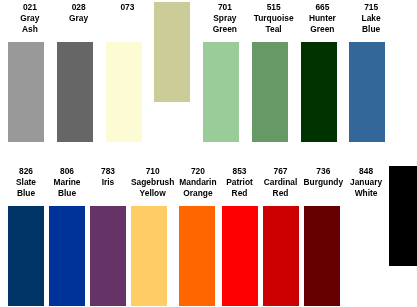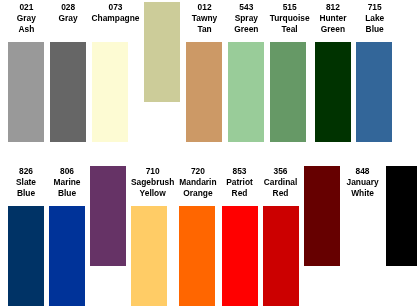--- a/index.html
+++ b/index.html
@@ -87,54 +87,45 @@
       <div class="swatch-cell">
         <div class="label-block">
           <div class="swatch-label label-code">028</div>
           <div class="swatch-label label-name">Gray</div>
         </div>
         <div class="swatch-chip" style="background-color: rgb(102, 102, 102);"></div>
       </div>
       <div class="swatch-cell">
         <div class="label-block">
           <div class="swatch-label label-code">073</div>
-          <div class="swatch-label label-name">Champagne</div>
         </div>
         <div class="swatch-chip" style="background-color: rgb(253, 251, 211);"></div>
       </div>
       <div class="swatch-cell">
         <div class="swatch-chip" style="background-color: rgb(204, 204, 153);"></div>
       </div>
       <div class="swatch-cell">
         <div class="label-block">
-          <div class="swatch-label label-code">012</div>
-          <div class="swatch-label label-name">Tawny</div>
-          <div class="swatch-label label-name">Tan</div>
-        </div>
-        <div class="swatch-chip" style="background-color: rgb(204, 153, 102);"></div>
-      </div>
-      <div class="swatch-cell">
-        <div class="label-block">
-          <div class="swatch-label label-code">543</div>
+          <div class="swatch-label label-code">701</div>
           <div class="swatch-label label-name">Spray</div>
           <div class="swatch-label label-name">Green</div>
         </div>
         <div class="swatch-chip" style="background-color: rgb(153, 204, 153);"></div>
       </div>
       <div class="swatch-cell">
         <div class="label-block">
           <div class="swatch-label label-code">515</div>
           <div class="swatch-label label-name">Turquoise</div>
           <div class="swatch-label label-name">Teal</div>
         </div>
         <div class="swatch-chip" style="background-color: rgb(102, 153, 102);"></div>
       </div>
       <div class="swatch-cell">
         <div class="label-block">
-          <div class="swatch-label label-code">812</div>
+          <div class="swatch-label label-code">665</div>
           <div class="swatch-label label-name">Hunter</div>
           <div class="swatch-label label-name">Green</div>
         </div>
         <div class="swatch-chip" style="background-color: rgb(0, 51, 0);"></div>
       </div>
       <div class="swatch-cell">
         <div class="label-block">
           <div class="swatch-label label-code">715</div>
           <div class="swatch-label label-name">Lake</div>
           <div class="swatch-label label-name">Blue</div>
@@ -153,20 +144,24 @@
       </div>
       <div class="swatch-cell">
         <div class="label-block">
           <div class="swatch-label label-code">806</div>
           <div class="swatch-label label-name">Marine</div>
           <div class="swatch-label label-name">Blue</div>
         </div>
         <div class="swatch-chip" style="background-color: rgb(0, 51, 153);"></div>
       </div>
       <div class="swatch-cell">
+        <div class="label-block">
+          <div class="swatch-label label-code">783</div>
+          <div class="swatch-label label-name">Iris</div>
+        </div>
         <div class="swatch-chip" style="background-color: rgb(102, 51, 102);"></div>
       </div>
       <div class="swatch-cell">
         <div class="label-block">
           <div class="swatch-label label-code">710</div>
           <div class="swatch-label label-name">Sagebrush</div>
           <div class="swatch-label label-name">Yellow</div>
         </div>
         <div class="swatch-chip" style="background-color: rgb(255, 204, 102);"></div>
       </div>
@@ -181,27 +176,31 @@
       <div class="swatch-cell">
         <div class="label-block">
           <div class="swatch-label label-code">853</div>
           <div class="swatch-label label-name">Patriot</div>
           <div class="swatch-label label-name">Red</div>
         </div>
         <div class="swatch-chip" style="background-color: rgb(255, 0, 0);"></div>
       </div>
       <div class="swatch-cell">
         <div class="label-block">
-          <div class="swatch-label label-code">356</div>
+          <div class="swatch-label label-code">767</div>
           <div class="swatch-label label-name">Cardinal</div>
           <div class="swatch-label label-name">Red</div>
         </div>
         <div class="swatch-chip" style="background-color: rgb(204, 0, 0);"></div>
       </div>
       <div class="swatch-cell">
+        <div class="label-block">
+          <div class="swatch-label label-code">736</div>
+          <div class="swatch-label label-name">Burgundy</div>
+        </div>
         <div class="swatch-chip" style="background-color: rgb(102, 0, 0);"></div>
       </div>
       <div class="swatch-cell">
         <div class="label-block">
           <div class="swatch-label label-code">848</div>
           <div class="swatch-label label-name">January</div>
           <div class="swatch-label label-name">White</div>
         </div>
         <div class="swatch-chip" style="background-color: rgb(255, 255, 255);"></div>
       </div>

